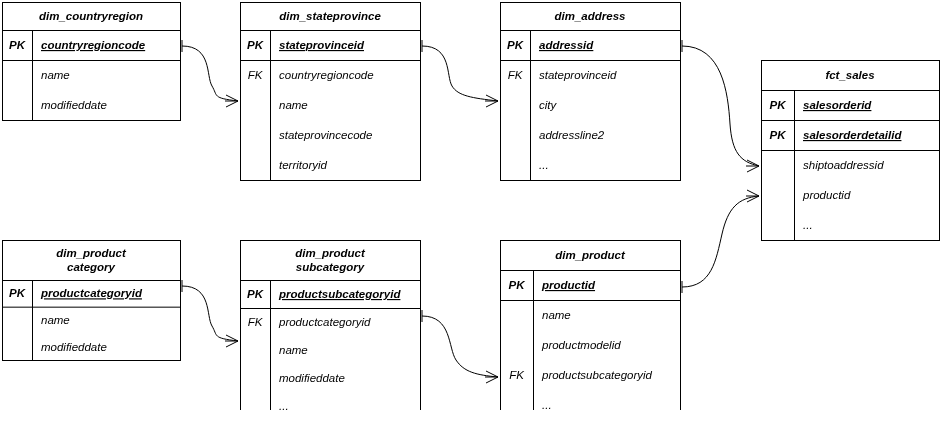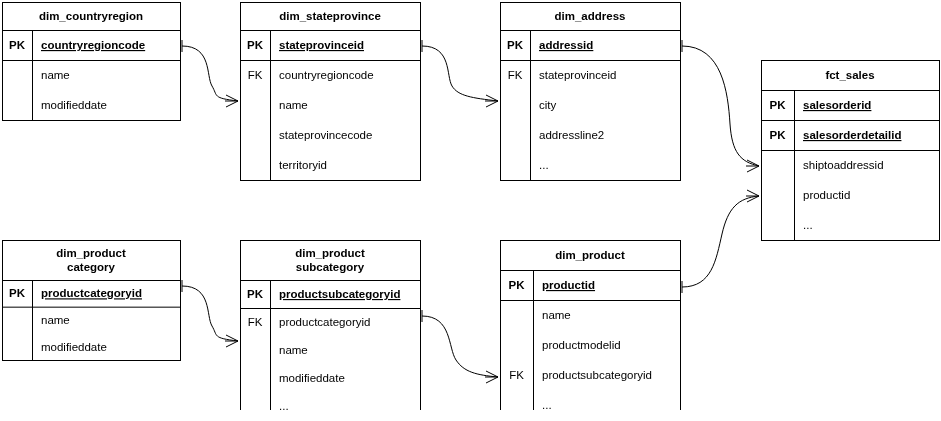--- a/index.html
+++ b/index.html
@@ -7,20 +7,21 @@
     padding: 0;
     background: #ffffff;
   }
   #canvas {
     position: relative;
     width: 941px;
     height: 410px;
     background: #ffffff;
     font-family: "Liberation Sans", sans-serif;
     overflow: hidden;
+    font-style: italic;
   }
   svg.layer {
     position: absolute;
     left: 0;
     top: 0;
     width: 941px;
     height: 421px;
   }
   svg.layer text {
     font-family: "Liberation Sans", sans-serif;

